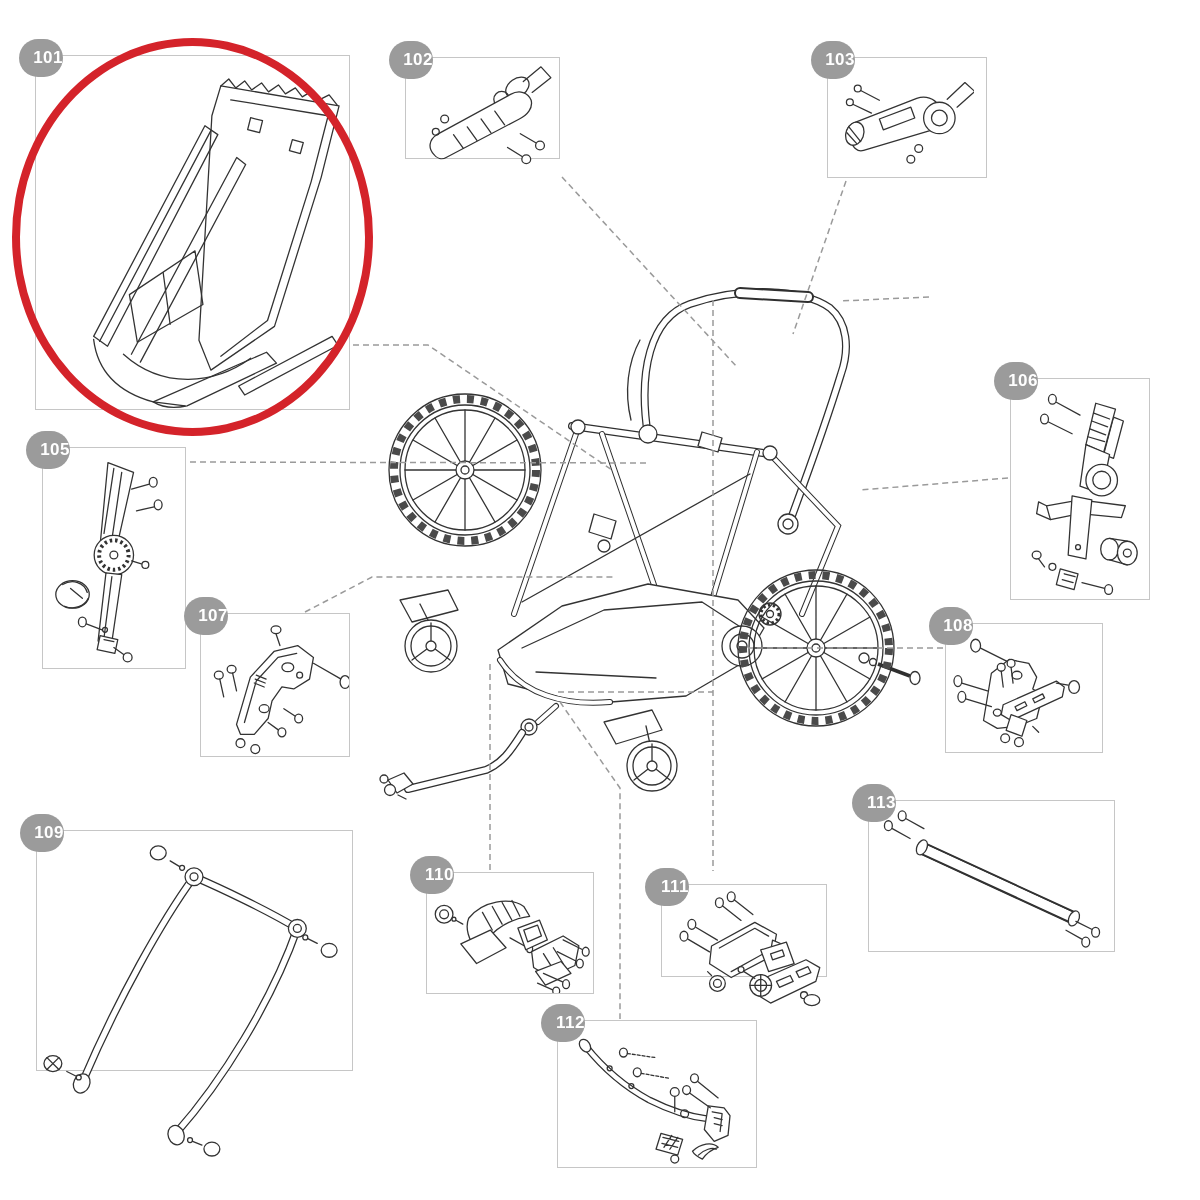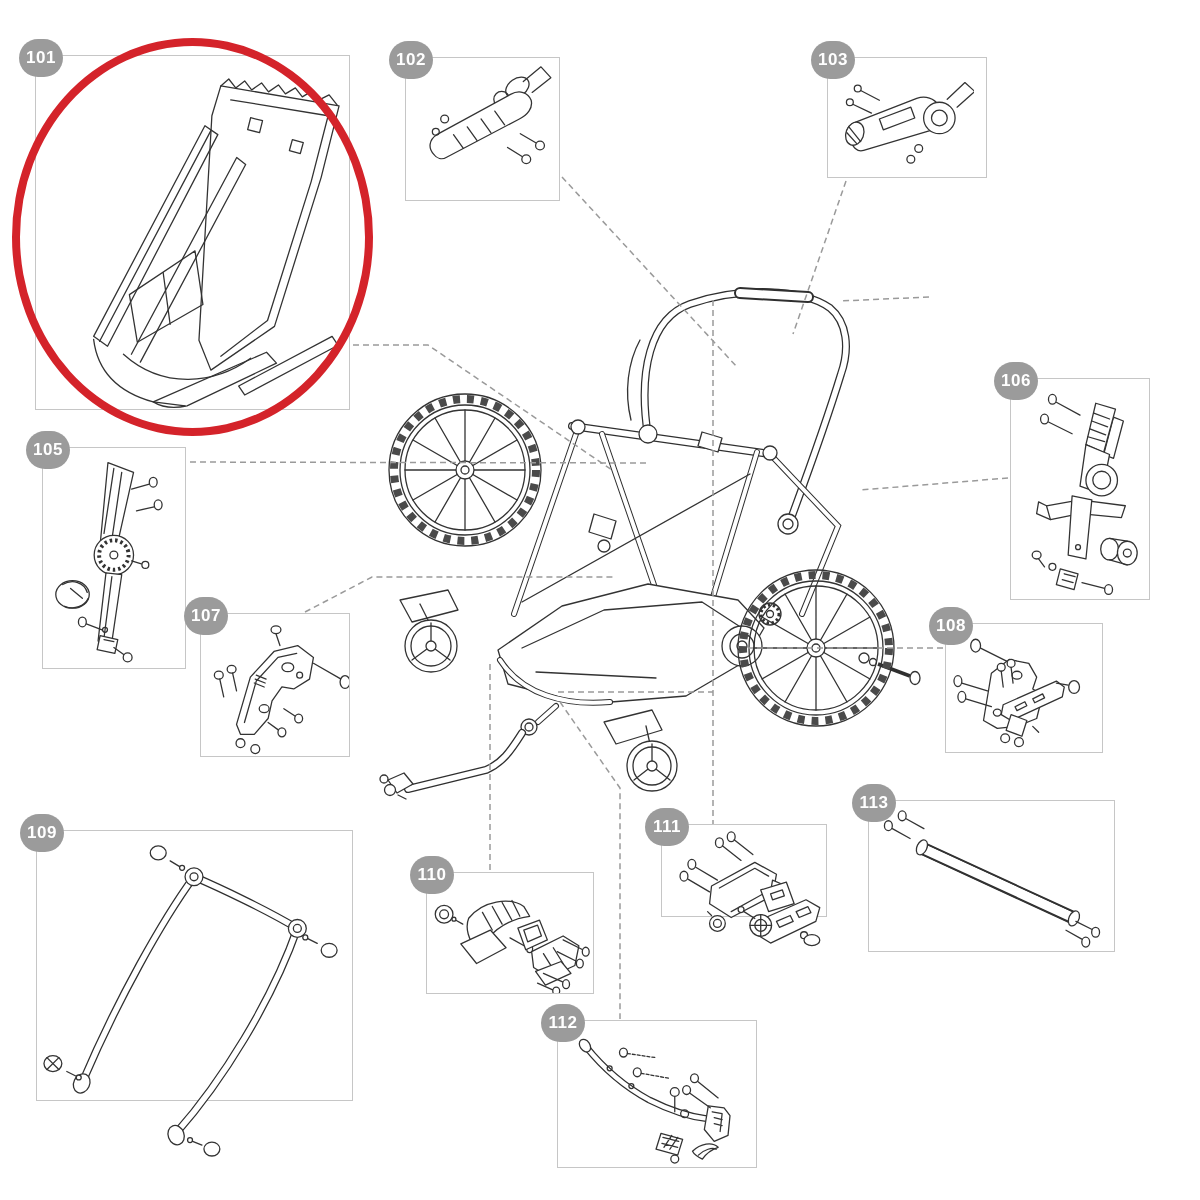--- a/index.html
+++ b/index.html
@@ -2,21 +2,21 @@
 <html><head>
 <meta charset="utf-8">
 <style>
   html,body{margin:0;padding:0;background:#fff;font-family:"Liberation Sans",sans-serif;}
   #stage{position:relative;width:1200px;height:1200px;background:#fff;overflow:hidden;}
   #canvas-svg{position:absolute;left:0;top:0;z-index:0;}
   .pbox{position:absolute;background:#fff;border:1px solid #c6c6c6;box-sizing:border-box;z-index:2;}
   .pbox svg{position:absolute;left:0;top:0;}
   .ptag{position:absolute;left:-17px;top:-17px;width:44px;height:38px;background:#9b9b9b;
         border-radius:19px;color:#fff;font-weight:bold;font-size:17px;line-height:38px;
-        text-align:center;letter-spacing:.5px;z-index:3;}
+        text-align:right;letter-spacing:.5px;z-index:3;}
   #highlight-101{position:absolute;left:12px;top:38px;width:345px;height:382px;
         border:8px solid #d4232a;border-radius:50%;z-index:4;pointer-events:none;}
   
   .ln{stroke:#333;stroke-width:1.3;fill:none;stroke-linecap:round;stroke-linejoin:round;}
   .fillw{fill:#fff;stroke:#333;stroke-width:1.3;stroke-linejoin:round;}
   .tube{stroke:#2f2f2f;stroke-width:8;fill:none;stroke-linecap:round;}
   .tubein{stroke:#fff;stroke-width:5.5;fill:none;stroke-linecap:round;}
   .wtread{stroke:#4a4a4a;stroke-width:8;fill:none;stroke-dasharray:7 7;}
   .conn{stroke:#9a9a9a;stroke-width:1.5;fill:none;stroke-dasharray:6 4;}
 </style>
@@ -151,21 +151,21 @@
       <path class="ln" d="M96,300 L202,102 L211,109 L105,308"></path>
       <path class="ln" d="M94,240 L160,196 L168,250 L102,288 Z"></path>
       <path class="ln" d="M128,218 L135,270"></path>
       <path class="ln" d="M58,285 C62,318 82,338 118,348 L150,352"></path>
       <path class="ln" d="M88,300 C128,336 180,330 216,304"></path>
       <path class="ln" d="M204,332 L298,282 L304,291 L210,341 Z"></path>
       <path class="ln" d="M118,348 L232,298 L242,309 L152,352 C138,355 126,353 118,348 Z"></path>
     </svg>
   </div>
 
-  <div class="pbox" style="left:405px;top:57px;width:155px;height:144px">
+  <div class="pbox" style="left:405px;top:57px;width:155px;height:102px">
     <span class="ptag">102</span>
     <svg width="153" height="116" viewBox="0 0 155 118">
       <ellipse class="ln" cx="113" cy="30" rx="13" ry="9" transform="rotate(-35 113 30)"></ellipse>
       <path class="ln" d="M119,24 L137,9 L147,20 L128,35"></path>
       <circle class="ln" cx="97" cy="42" r="8"></circle>
       <path class="fillw" d="M28,98 C22,92 23,83 31,78 L106,37 C115,32 124,35 127,43 C129,51 123,58 115,62 L41,101 C36,104 31,102 28,98 Z"></path>
       <path class="ln" d="M48,78 L58,92 M62,70 L72,84 M76,62 L86,76 M90,54 L100,68"></path>
       <circle class="ln" cx="39" cy="62" r="4"></circle>
         <circle class="ln" cx="30" cy="75" r="3.5"></circle>
       <path class="ln" stroke-width="2.5" d="M116,77 L133,87 M103,91 L119,101"></path>
@@ -296,21 +296,21 @@
       <path class="ln" d="M70,84 l10,-5 l2,4 l-10,5 Z M88,76 l10,-5 l2,4 l-10,5 Z"></path>
       <path class="fillw" d="M66,92 l16,6 l-5,16 l-16,-6 Z"></path>
       <ellipse class="fillw" cx="130" cy="64" rx="5.5" ry="6.5"></ellipse>
         <path class="ln" stroke-width="2.5" d="M124,62 L112,60"></path>
       <path class="ln" stroke-width="2" d="M88,104 l6,6"></path>
       <circle class="fillw" cx="60" cy="116" r="4.5"></circle>
         <circle class="fillw" cx="74" cy="120" r="4.5"></circle>
     </svg>
   </div>
 
-  <div class="pbox" style="left:36px;top:830px;width:317px;height:271px">
+  <div class="pbox" style="left:36px;top:830px;width:317px;height:241px">
     <span class="ptag">109</span>
     <svg width="315" height="333" viewBox="0 0 317 335">
       <path class="tube" d="M46,252 C82,168 126,90 158,46"></path>
         <path class="tubein" d="M46,252 C82,168 126,90 158,46"></path>
       <path class="tube" d="M158,46 C186,58 232,80 262,98"></path>
         <path class="tubein" d="M158,46 C186,58 232,80 262,98"></path>
       <path class="tube" d="M262,98 C236,172 186,252 140,304"></path>
         <path class="tubein" d="M262,98 C236,172 186,252 140,304"></path>
       <circle class="fillw" cx="158" cy="46" r="9"></circle>
         <circle class="ln" cx="158" cy="46" r="4"></circle>
@@ -355,21 +355,21 @@
         <ellipse class="fillw" cx="161" cy="80" rx="3.5" ry="4.5"></ellipse>
       <path class="ln" stroke-width="2.5" d="M132,80 L152,90"></path>
         <ellipse class="fillw" cx="155" cy="92" rx="3.5" ry="4.5"></ellipse>
       <path class="ln" stroke-width="2.5" d="M118,102 L138,111"></path>
         <ellipse class="fillw" cx="141" cy="113" rx="3.5" ry="4.5"></ellipse>
       <path class="ln" stroke-width="2.5" d="M112,112 L128,119"></path>
         <ellipse class="fillw" cx="131" cy="120" rx="3.5" ry="4"></ellipse>
     </svg>
   </div>
 
-  <div class="pbox" style="left:661px;top:824px;width:166px;height:93px">
+  <div class="pbox" style="left:661px;top:884px;width:166px;height:93px">
     <span class="ptag">111</span>
     <svg width="164" height="123" viewBox="0 0 166 125">
       <ellipse class="fillw" cx="22" cy="52" rx="4" ry="5"></ellipse>
         <path class="ln" stroke-width="2.5" d="M26,55 L48,68"></path>
       <ellipse class="fillw" cx="30" cy="40" rx="4" ry="5"></ellipse>
         <path class="ln" stroke-width="2.5" d="M34,43 L56,56"></path>
       <ellipse class="fillw" cx="58" cy="18" rx="4" ry="5"></ellipse>
         <path class="ln" stroke-width="2.5" d="M61,21 L80,36"></path>
       <ellipse class="fillw" cx="70" cy="12" rx="4" ry="5"></ellipse>
         <path class="ln" stroke-width="2.5" d="M73,15 L92,30"></path>

